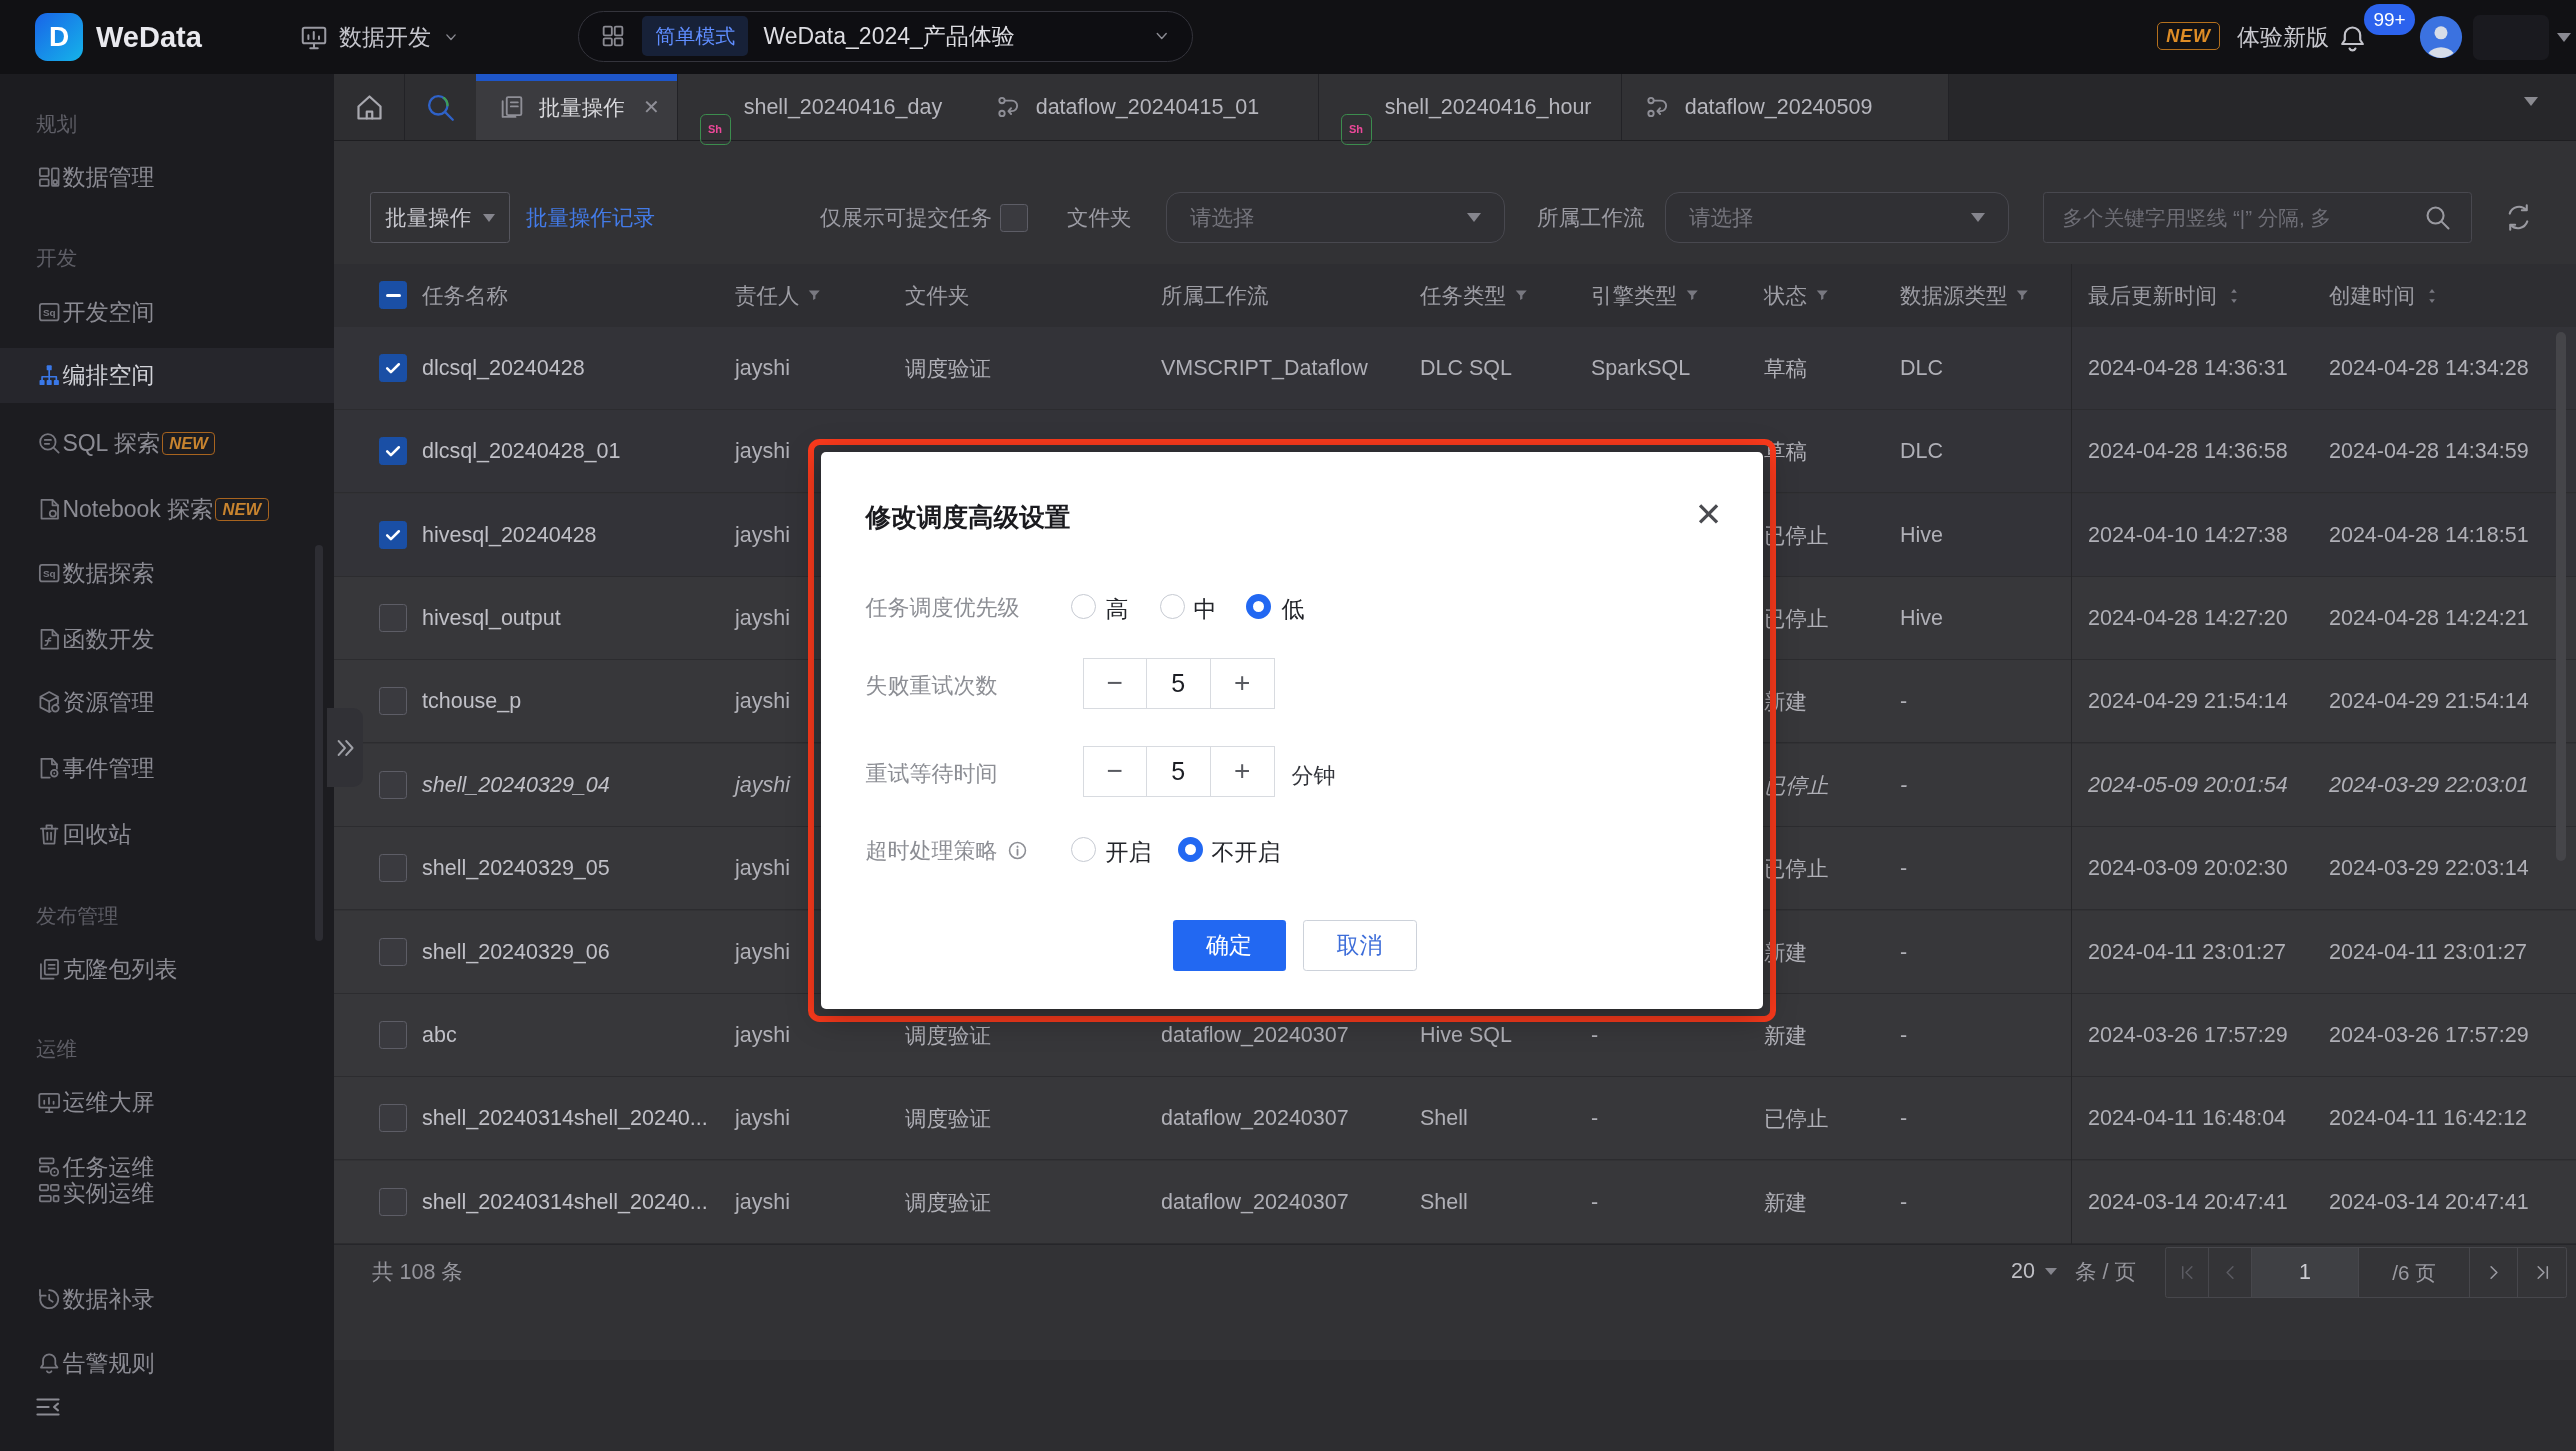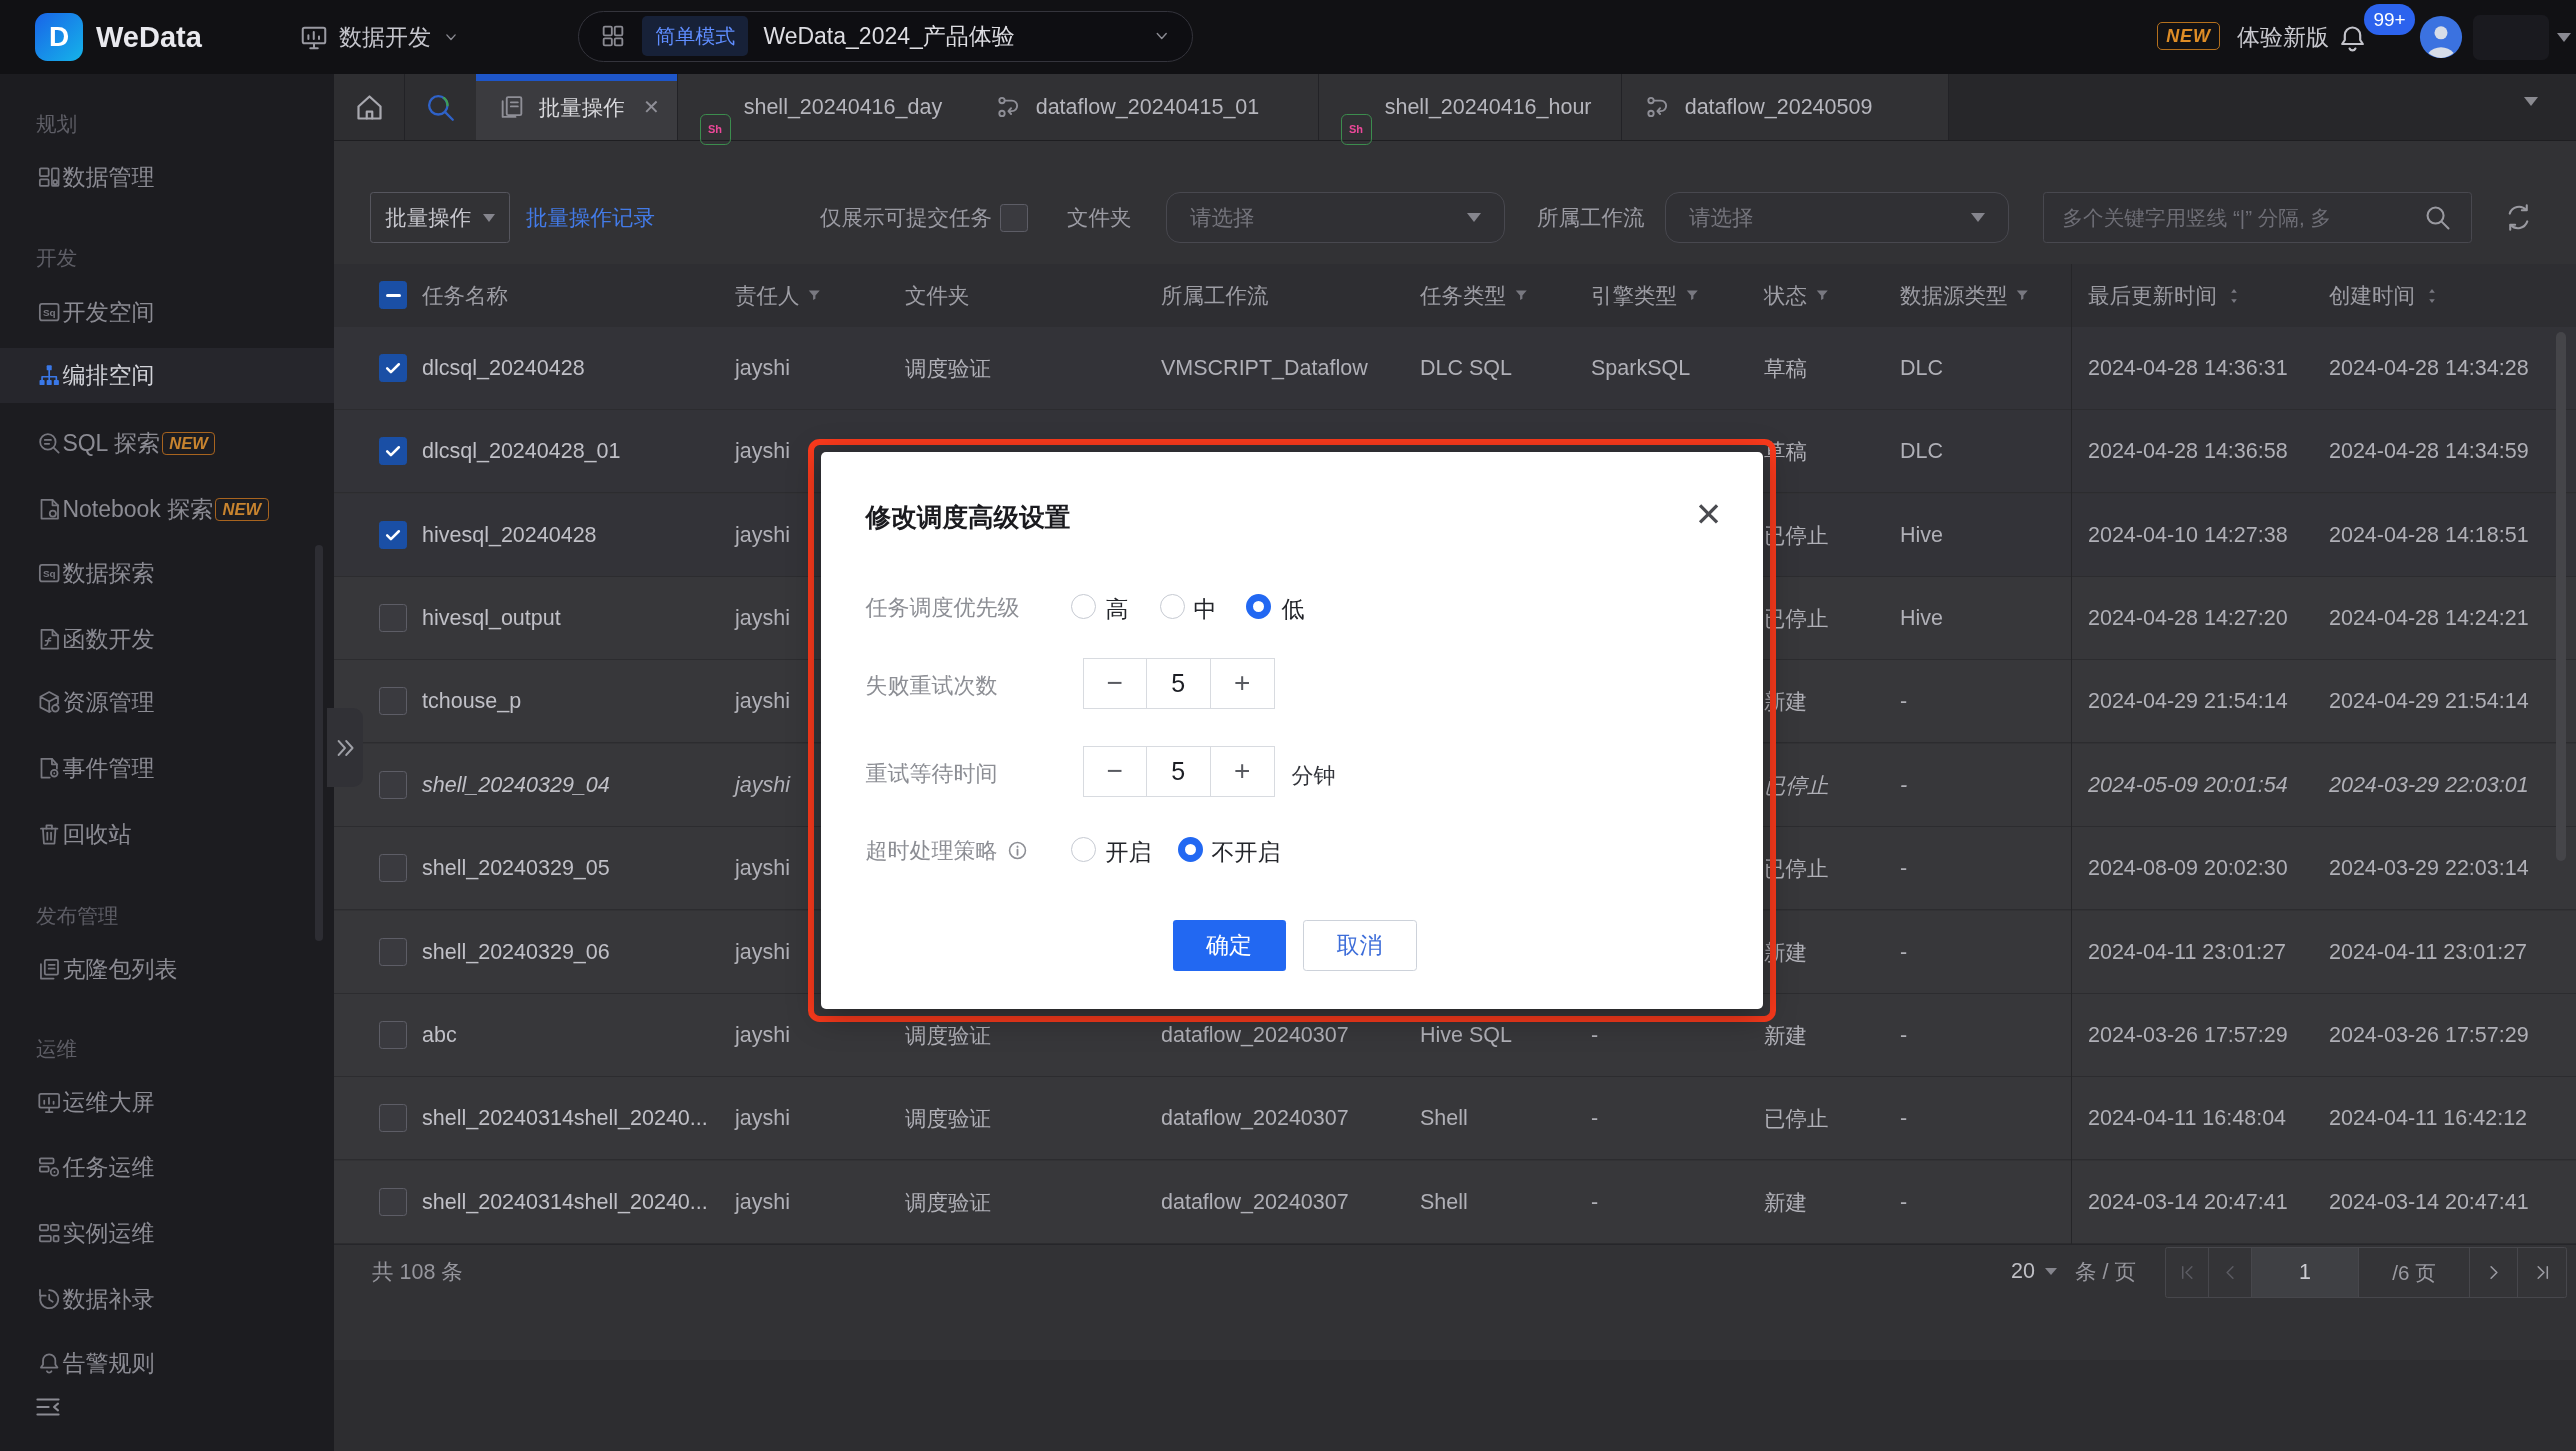--- a/index.html
+++ b/index.html
@@ -331,21 +331,21 @@
         <span class="side-ico">
           <svg class="svgi" viewBox="0 0 24 24" width="26.4" height="26.4" fill="none" stroke="currentColor" stroke-width="1.6" stroke-linecap="round" stroke-linejoin="round">
             <rect x="3.5" y="4" width="12.5" height="4.6" rx="1"></rect>
             <rect x="3.5" y="11.5" width="8" height="4.6" rx="1"></rect>
             <circle cx="16.8" cy="16.3" r="3.4"></circle>
             <circle cx="16.8" cy="16.3" r="0.9" fill="currentColor" stroke="none"></circle>
           </svg>
         </span>
         <span class="side-txt">任务运维</span>
       </div>
-      <div class="side-item" style="top: 1132px;">
+      <div class="side-item" style="top: 1092px;">
         <span class="side-ico">
           <svg class="svgi" viewBox="0 0 24 24" width="26.4" height="26.4" fill="none" stroke="currentColor" stroke-width="1.6" stroke-linecap="round" stroke-linejoin="round">
             <rect x="3.5" y="4.5" width="7.5" height="5" rx="1"></rect>
             <rect x="13.5" y="4.5" width="7" height="5" rx="1"></rect>
             <rect x="3.5" y="14.5" width="10" height="5" rx="1"></rect>
             <rect x="16" y="14.5" width="4.5" height="5" rx="1"></rect>
           </svg>
         </span>
         <span class="side-txt">实例运维</span>
       </div>
@@ -639,21 +639,21 @@
         <div class="trow" style="top: 753px;">
           <span class="cb"></span>
           <span class="td td-name" style="left:88px">shell_20240329_05</span>
           <span class="td td-owner" style="left:401px">jayshi</span>
           <span class="td td-folder" style="left:571px"></span>
           <span class="td td-workflow" style="left:827px"></span>
           <span class="td td-type" style="left:1086px"></span>
           <span class="td td-engine" style="left:1257px"></span>
           <span class="td td-status" style="left:1430px">已停止</span>
           <span class="td td-datasource" style="left:1566px">-</span>
-          <span class="td td-updated" style="left:1754px">2024-08-09 20:02:30</span>
+          <span class="td td-updated" style="left:1754px">2024-03-09 20:02:30</span>
           <span class="td td-created" style="left:1995px">2024-03-29 22:03:14</span>
         </div>
         <div class="trow" style="top: 837px;">
           <span class="cb"></span>
           <span class="td td-name" style="left:88px">shell_20240329_06</span>
           <span class="td td-owner" style="left:401px">jayshi</span>
           <span class="td td-folder" style="left:571px"></span>
           <span class="td td-workflow" style="left:827px"></span>
           <span class="td td-type" style="left:1086px"></span>
           <span class="td td-engine" style="left:1257px"></span>

